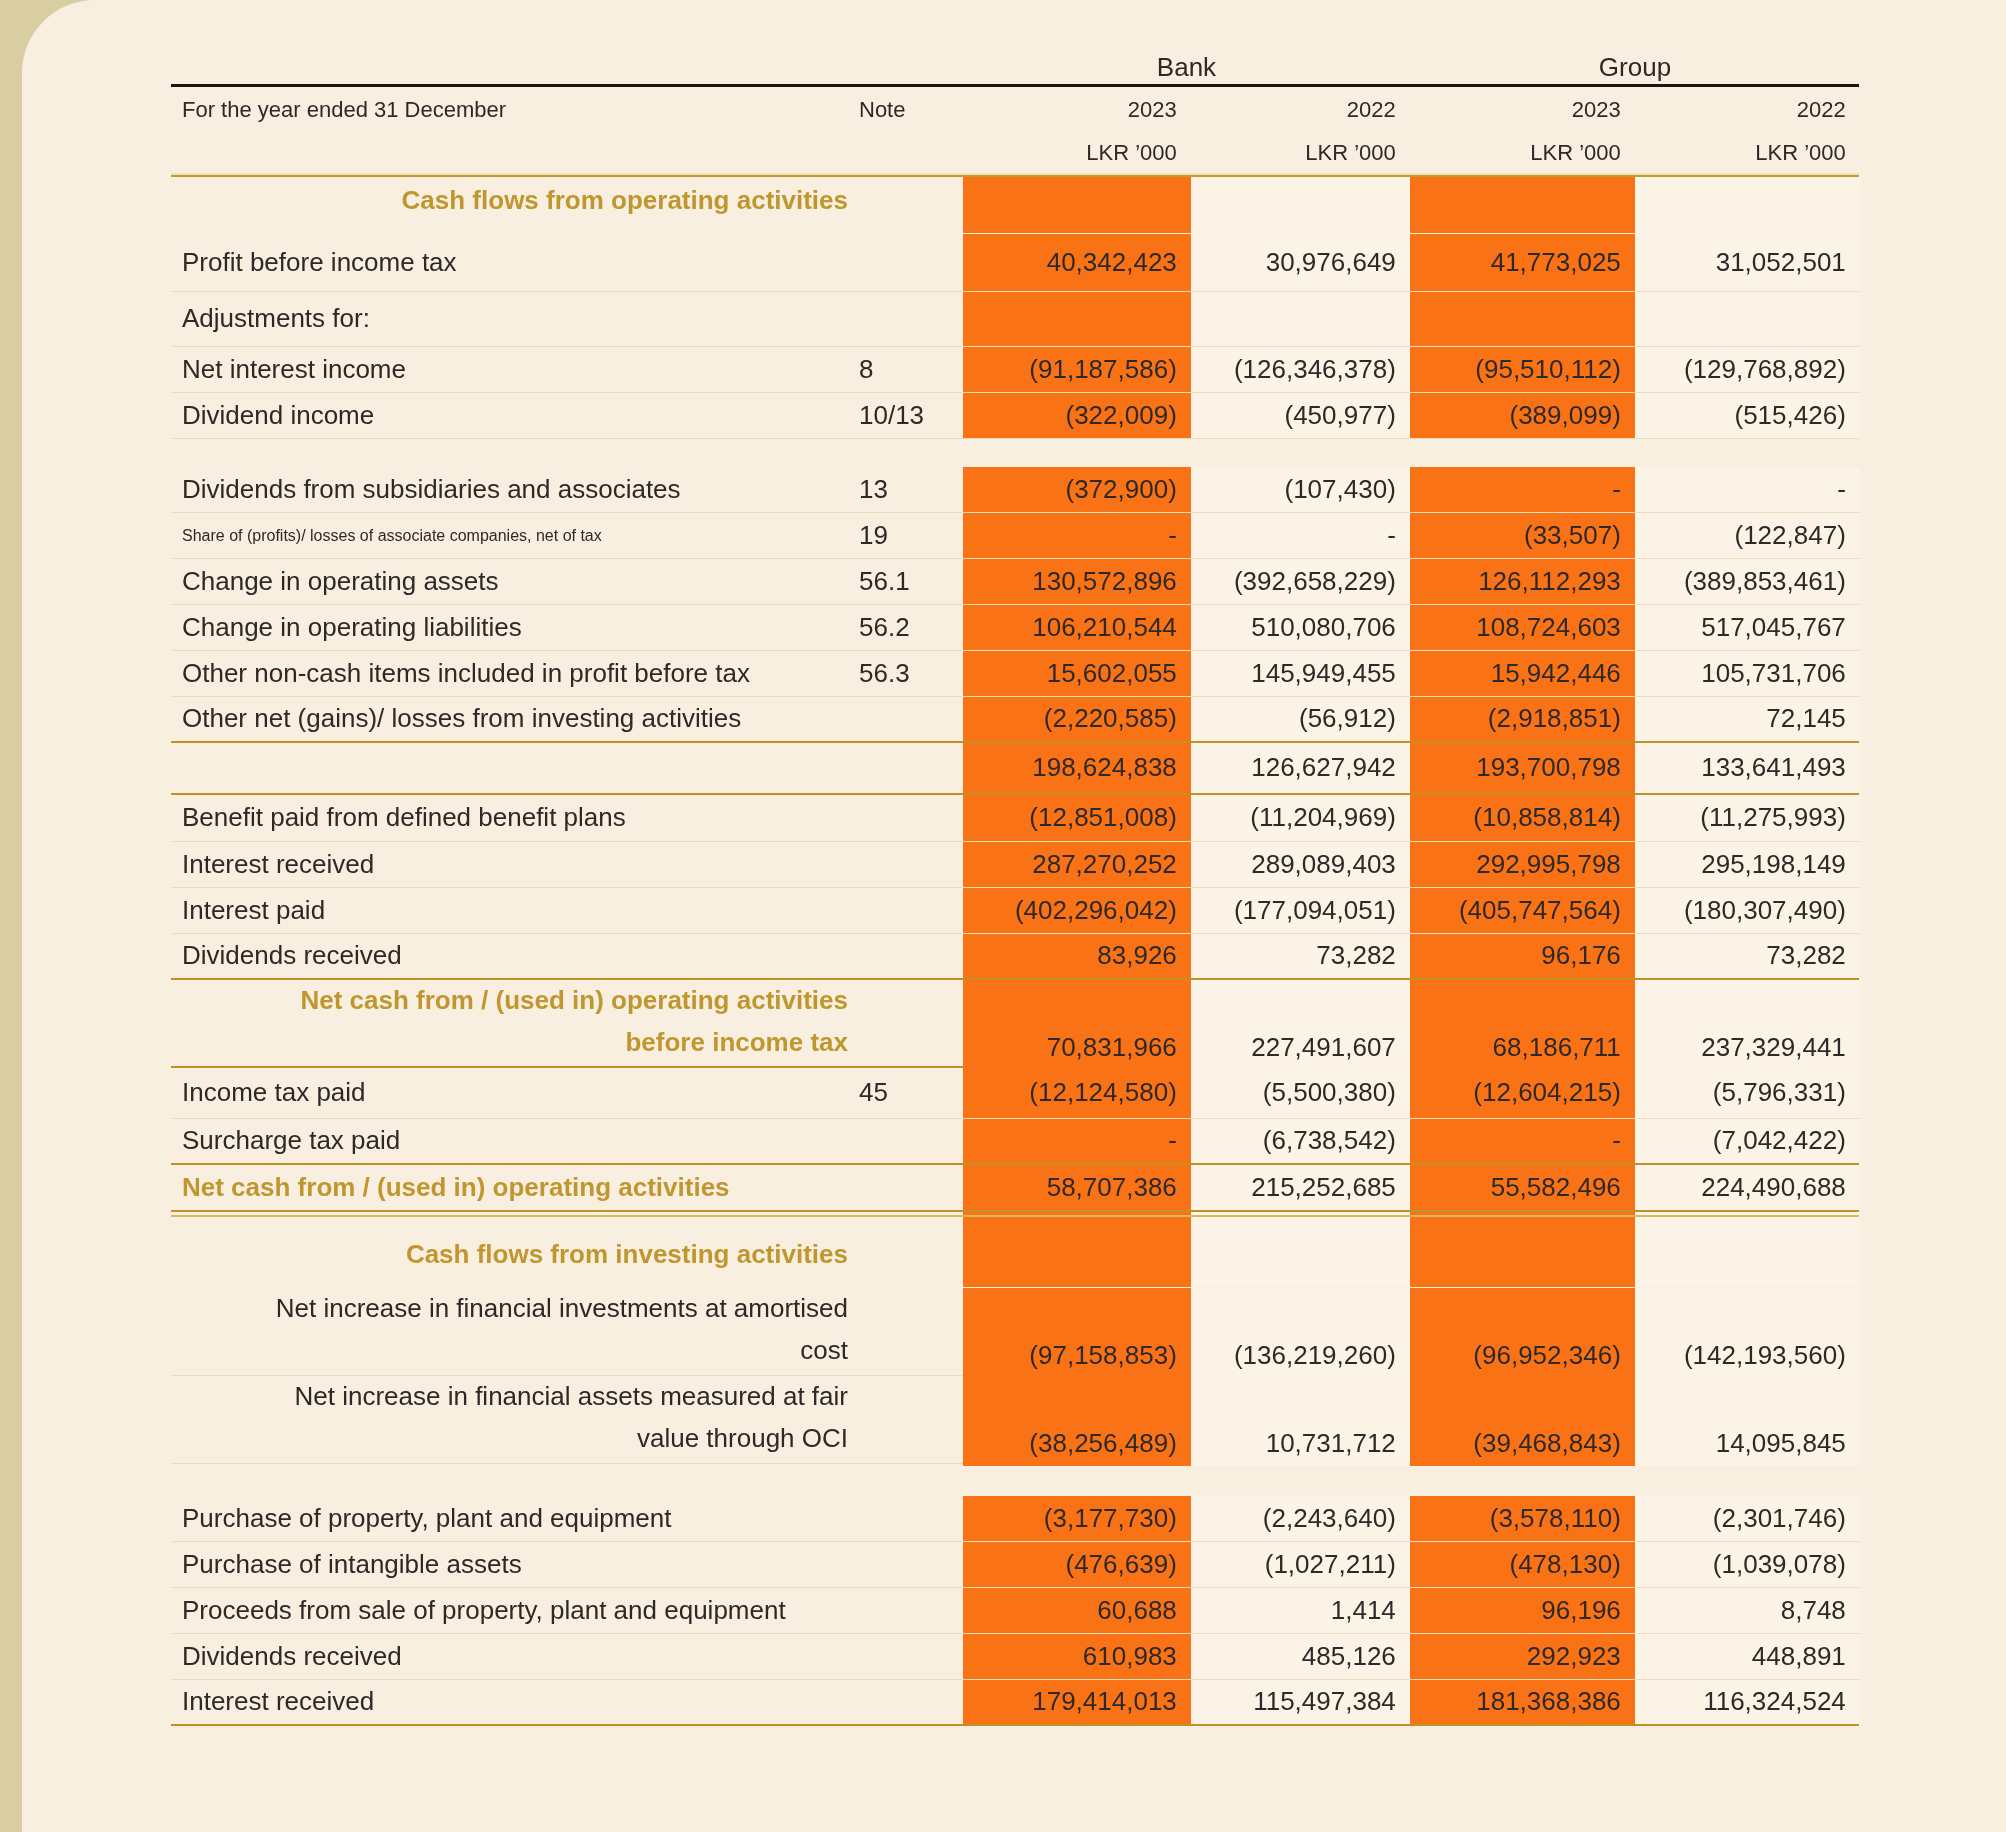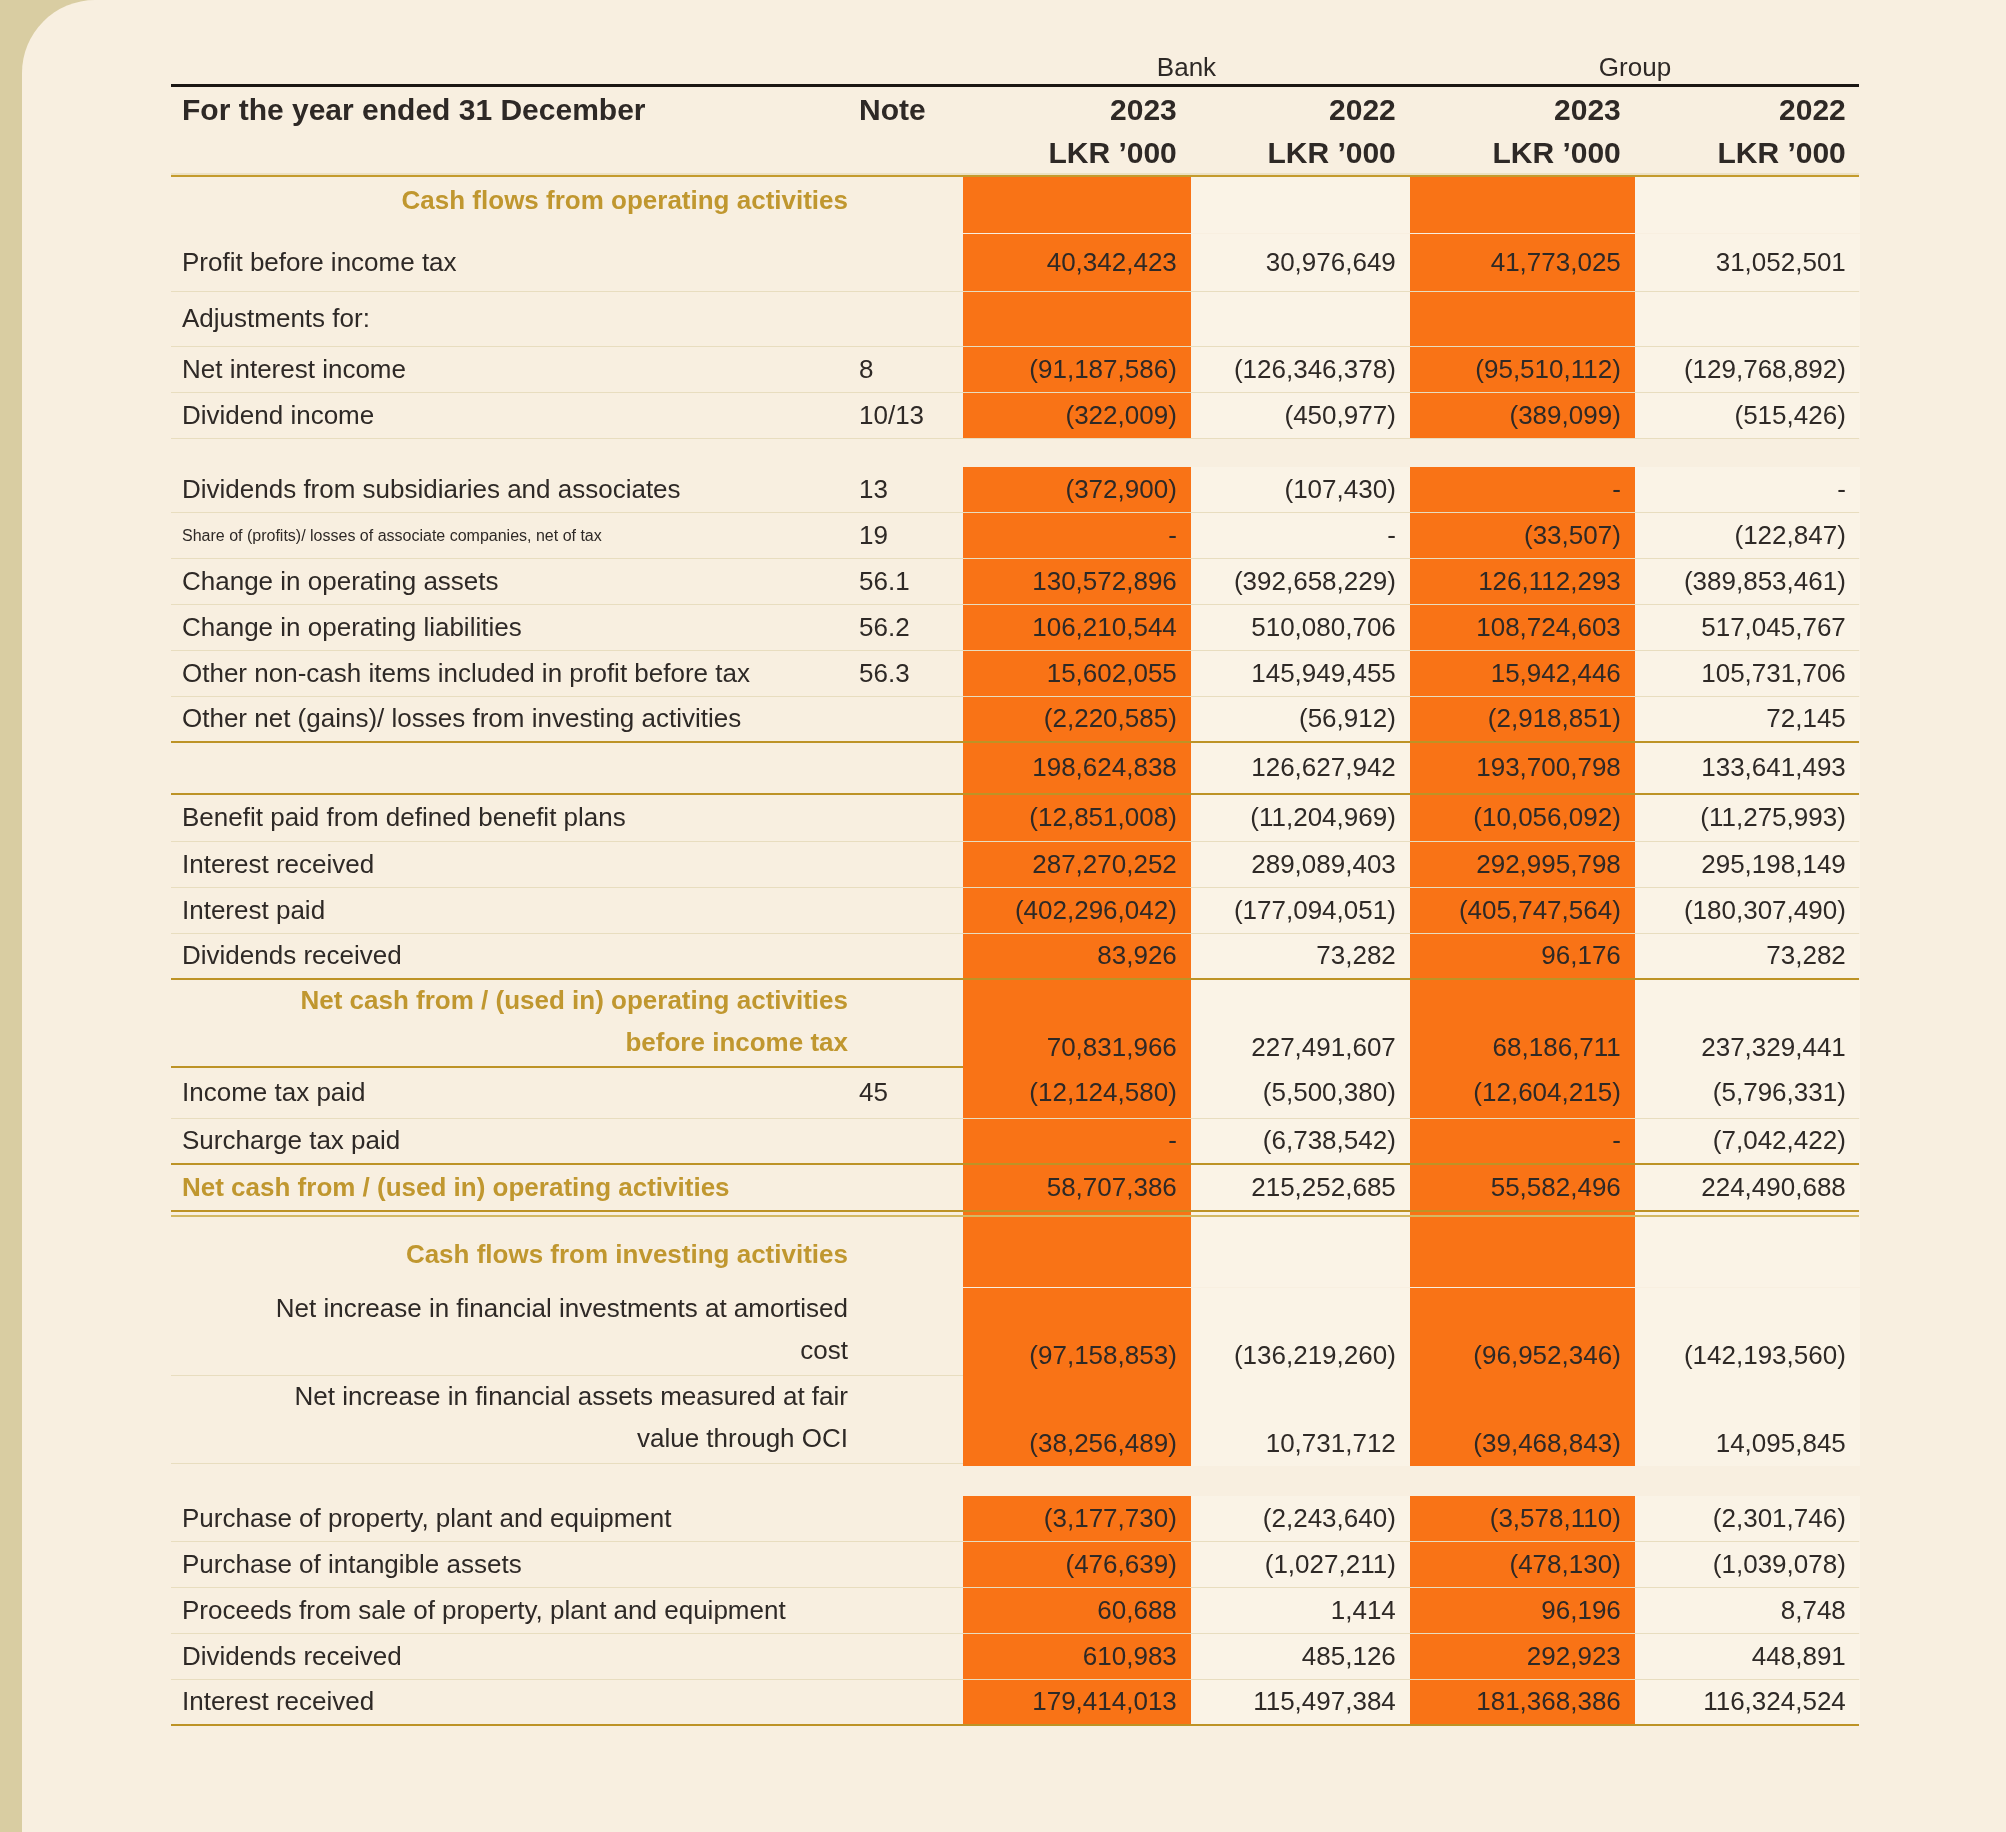--- a/index.html
+++ b/index.html
@@ -26,23 +26,22 @@
     height:35px;
     border-bottom:3.2px solid #1b1613;
     align-items:flex-end;
     font-size:26px;
   }
   .grouphdr .bank  { grid-column:3 / span 2; text-align:center; padding-bottom:4.7px; }
   .grouphdr .group { grid-column:5 / span 2; text-align:center; padding-bottom:4.7px; }
   .colhdr, .unitshdr {
     display:grid;
     grid-template-columns:677px 115px 228px 219px 225px 225px;
-    font-size:30px;
+    font-size:22px;
     align-items:center;
-    font-weight:bold;
   }
   .colhdr   { height:46px; }
   .unitshdr { height:40px; }
   .colhdr .hl { padding-left:11px; }
   .colhdr .hn { padding-left:11px; }
   .hv { text-align:right; padding-right:14.2px; }
   .paleline { height:1.6px; background:#ece1c4; }
   .goldline { height:2.4px; background:#c49b2d; }
   
   .row {
@@ -239,21 +238,21 @@
     <div class="c val col22">133,641,493</div>
   </div>
         <div class="row" style="height: 47px;">
     <div class="c label">
       <div>Benefit paid from defined benefit plans</div>
 
     </div>
     <div class="c note"></div>
     <div class="c val col23">(12,851,008)</div>
     <div class="c val col22">(11,204,969)</div>
-    <div class="c val col23">(10,056,092)</div>
+    <div class="c val col23">(10,858,814)</div>
     <div class="c val col22">(11,275,993)</div>
   </div>
         <div class="row" style="height: 46px;">
     <div class="c label">
       <div>Interest received</div>
 
     </div>
     <div class="c note"></div>
     <div class="c val col23">287,270,252</div>
     <div class="c val col22">289,089,403</div>

